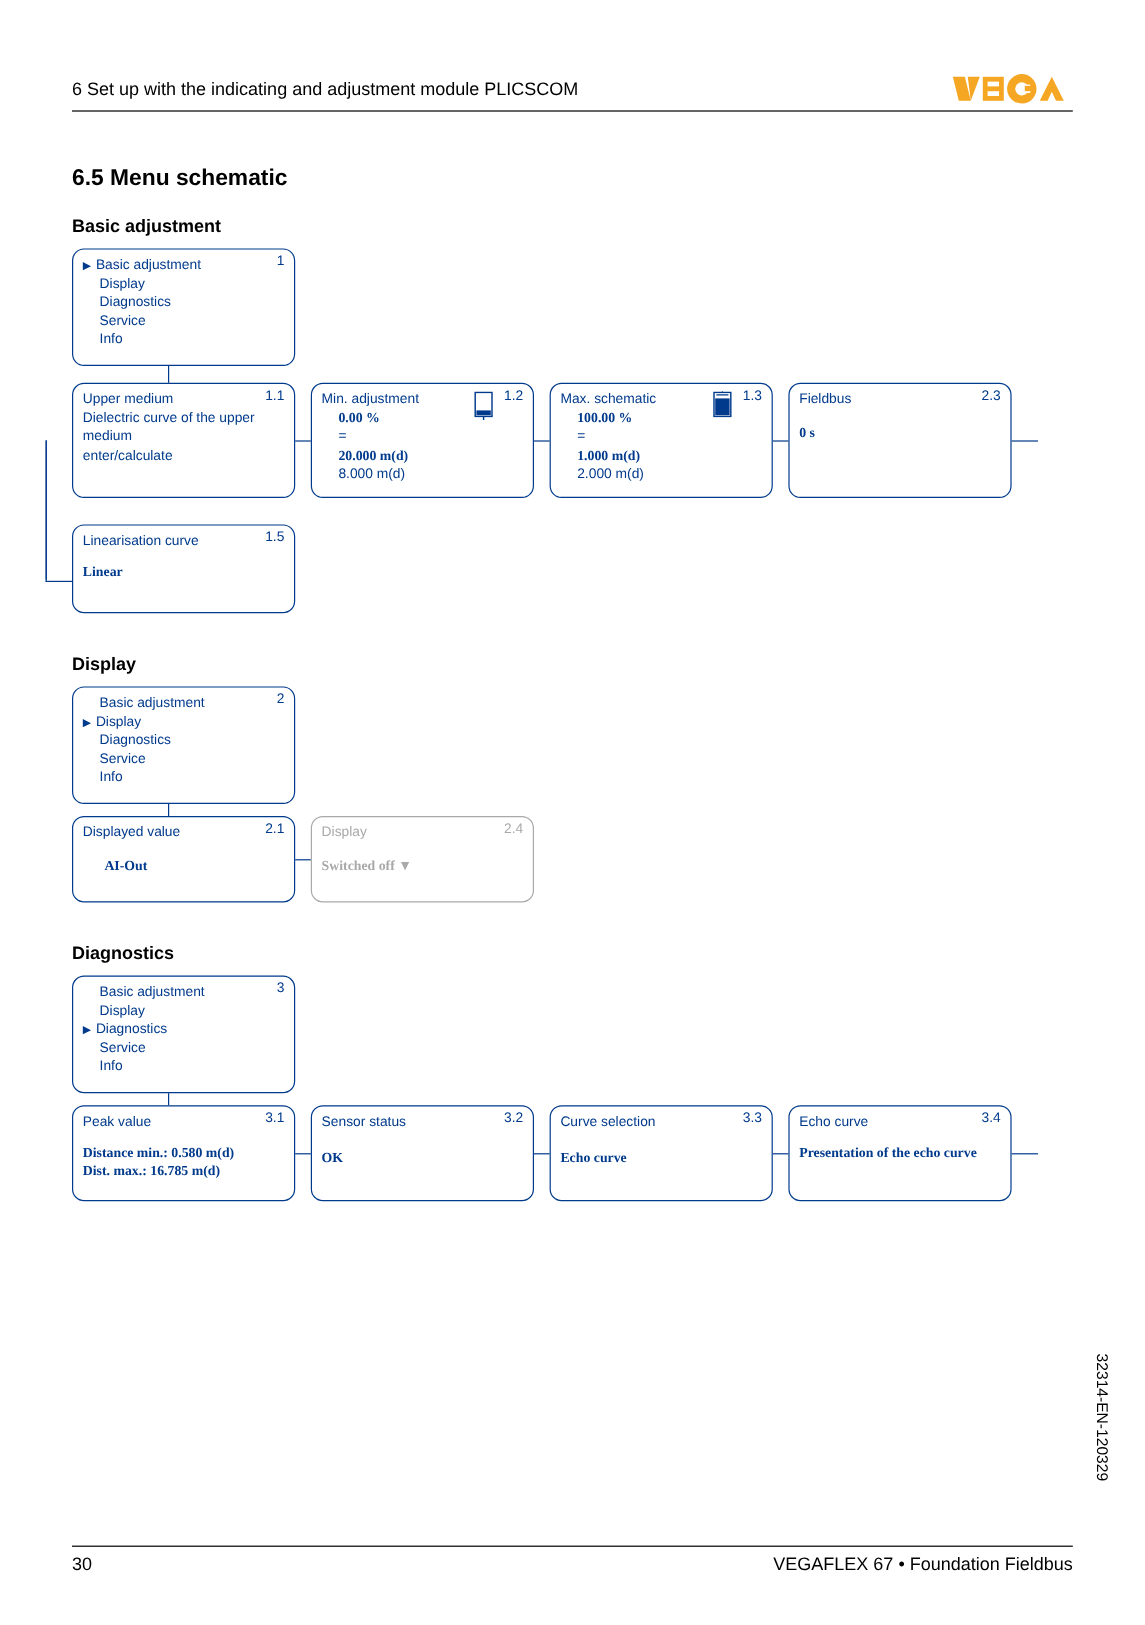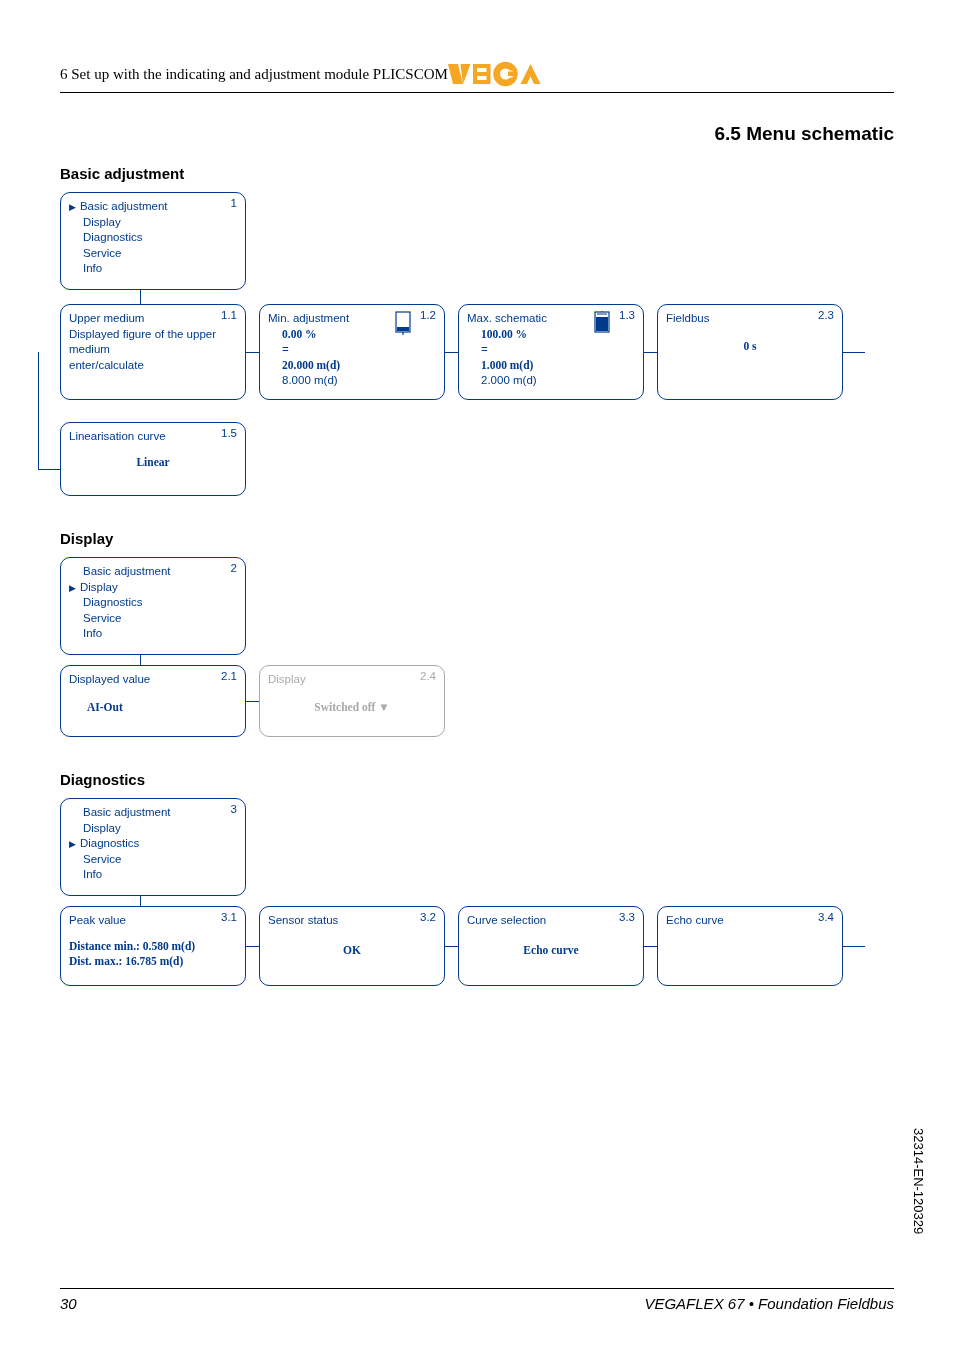--- a/index.html
+++ b/index.html
@@ -6,39 +6,39 @@
   body {
     font-family: Arial, Helvetica, sans-serif;
     width: 954px;
     height: 1354px;
     background: #fff;
     position: relative;
     padding: 60px 60px 40px 60px;
   }
   .header-row {
     display: flex;
+    justify-content: space-between;
     align-items: center;
     border-bottom: 1px solid #000;
     padding-bottom: 4px;
-    margin-bottom: 30px;
-    font-family: Liberation Serif, serif;
+    margin-bottom: 45px;
   }
   .header-text {
     font-size: 15px;
     color: #000;
   }
   .logo {
     display: flex;
     align-items: center;
   }
   .logo svg { width: 100px; height: 28px; }
   .section-title {
     font-size: 19px;
     font-weight: bold;
-    text-align: right;
+    text-align: left;
     margin-bottom: 18px;
   }
   .subsection {
     font-size: 15px;
     font-weight: bold;
     margin-bottom: 10px;
     margin-top: 20px;
   }
   .menu-box {
     border: 1px solid #003a8c;
@@ -62,21 +62,21 @@
   .menu-box .sel::before {
     content: "▶";
     font-size: 9px;
     margin-right: 4px;
     color: #003a8c;
   }
   .menu-box .nosel { margin-left: 14px; }
   .menu-box.grey { color: #a9a9a9; border-color: #a9a9a9; }
   .menu-box.grey .num { color: #a9a9a9; }
   .menu-box.grey .bold { color: #a9a9a9; }
-  .center-text { text-align: center; }
+  .center-text { }
   .connector-h {
     width: 13px;
     border-top: 1px solid #003a8c;
     align-self: center;
   }
   .row-group { display: flex; flex-direction: column; }
   .conn-down {
     border-left: 1px solid #003a8c;
     height: 14px;
     margin-left: 80px;
@@ -114,21 +114,20 @@
   .footer {
     position: absolute;
     bottom: 42px;
     left: 60px;
     right: 60px;
     border-top: 1px solid #000;
     padding-top: 6px;
     display: flex;
     justify-content: space-between;
     font-size: 15px;
-    font-style: italic;
   }
   .side-code {
     position: absolute;
     right: 28px;
     bottom: 120px;
     writing-mode: vertical-rl;
     font-size: 13px;
   }
 </style>
 </head>
@@ -169,21 +168,21 @@
       <div class="line nosel">Service</div>
       <div class="line nosel">Info</div>
     </div>
   </div>
   <div class="conn-down"></div>
 
   <div class="row-flex wrap-conn">
     <div class="menu-box" style="height:96px;">
       <div class="num">1.1</div>
       <div class="line">Upper medium</div>
-      <div class="line">Displayed figure of the upper medium</div>
+      <div class="line">Dielectric curve of the upper medium</div>
       <div class="line">enter/calculate</div>
     </div>
     <div class="connector-h"></div>
     <div class="menu-box" style="height:96px;">
       <div class="num">1.2</div>
       <span class="icon-tank">
         <svg width="18" height="24" viewBox="0 0 18 24">
             <rect x="2" y="1" width="14" height="20" fill="none" stroke="#003a8c" stroke-width="1.2"></rect>
             <rect x="3" y="16" width="12" height="4" fill="#003a8c"></rect>
             <line x1="9" y1="21" x2="9" y2="24" stroke="#003a8c" stroke-width="1.2"></line>
@@ -303,20 +302,21 @@
       <div class="num">3.3</div>
       <div class="line">Curve selection</div>
       <div style="height:14px"></div>
       <div class="line bold center-text">Echo curve</div>
     </div>
     <div class="connector-h"></div>
     <div class="menu-box" style="height:80px;">
       <div class="num">3.4</div>
       <div class="line">Echo curve</div>
       <div style="height:10px"></div>
+      <div class="line bold center-text">Presentation of the echo curve</div>
     </div>
     <div class="trail-right"></div>
   </div>
 </div>
 
 <div class="side-code">32314-EN-120329</div>
 
 <div class="footer">
   <div>30</div>
   <div>VEGAFLEX 67 • Foundation Fieldbus</div>

